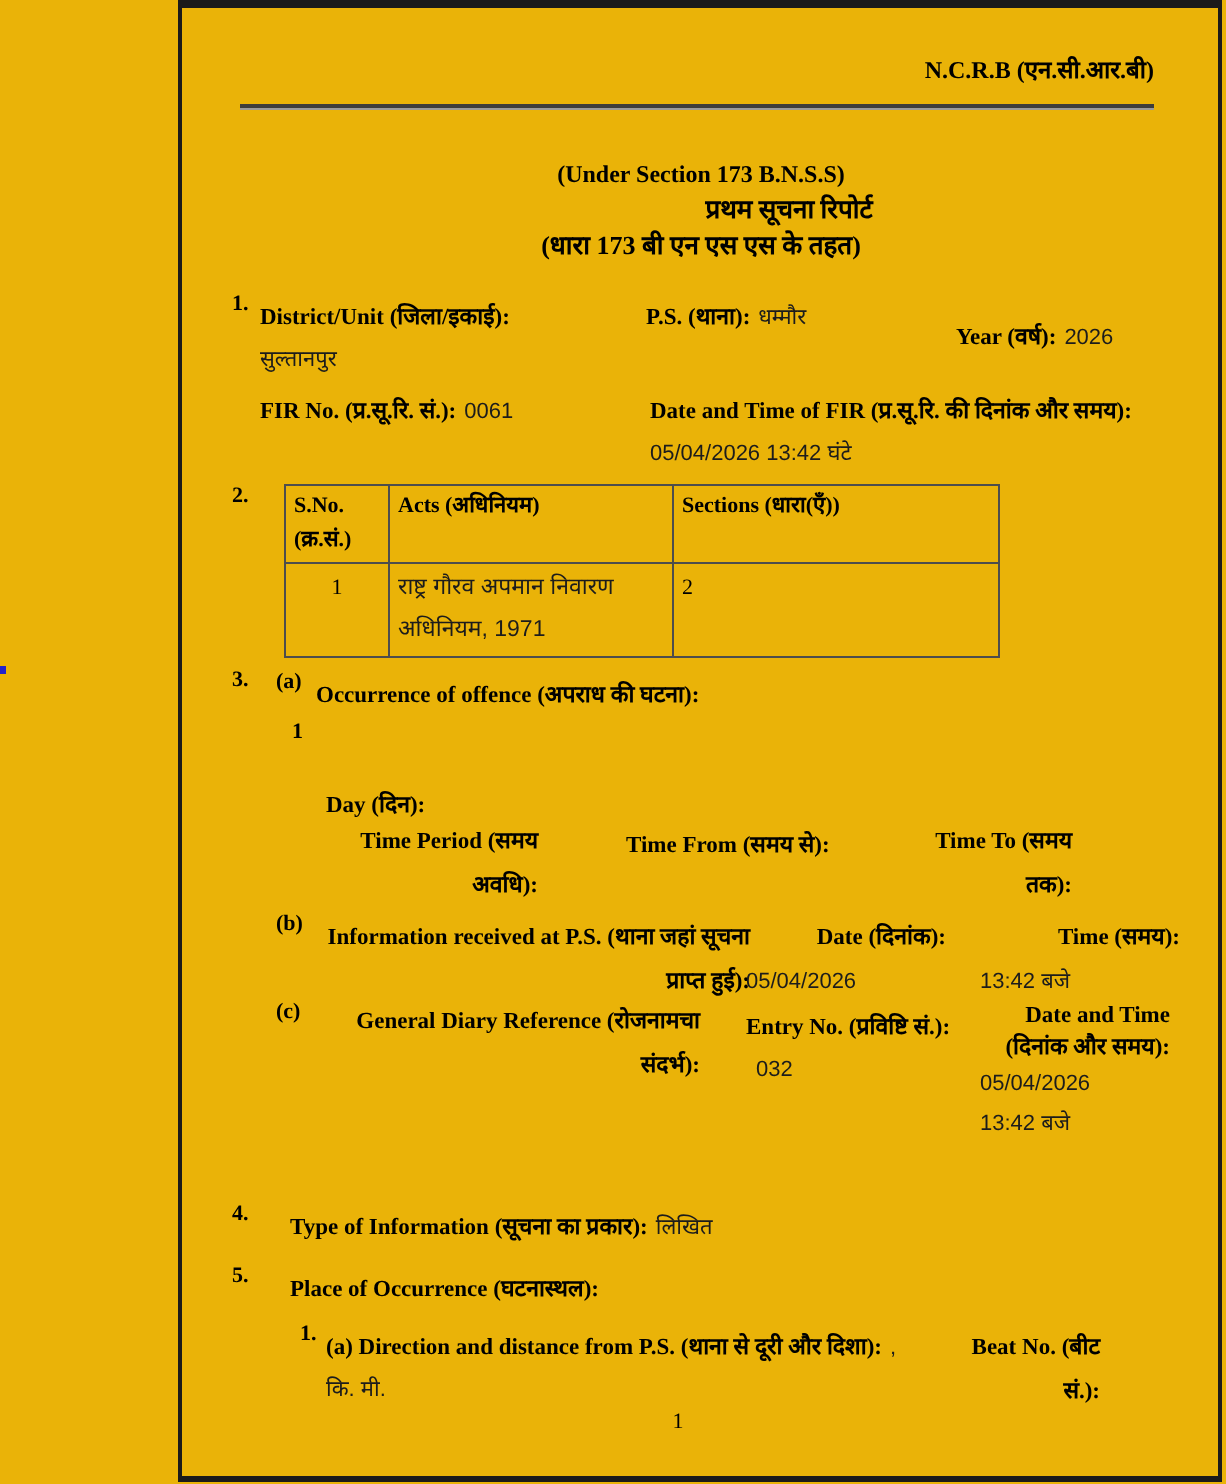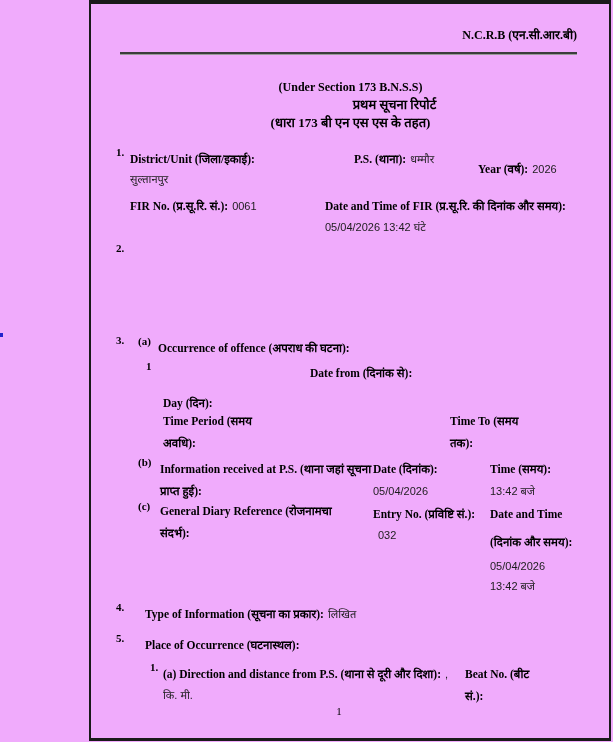--- a/index.html
+++ b/index.html
@@ -1,23 +1,23 @@
 <!DOCTYPE html>
 <html><head>
 <meta charset="utf-8">
 <title>FIR Document</title>
 <style>
   html,body{margin:0;padding:0;background:#ffffff;}
-  .canvas{position:relative;width:613px;height:742px;background:#f0abfc;overflow:hidden;
+  .canvas{position:relative;width:613px;height:742px;background:#eab308;overflow:hidden;
           font-family:"Liberation Serif",serif;color:#000;}
   .frame{position:absolute;left:89px;top:0;width:522px;height:741px;box-sizing:border-box;
          border:2px solid #1a1a1a;border-top-width:4px;border-bottom-width:3px;}
   .page{position:absolute;left:89px;top:0;width:523px;height:742px;}
   .abs{position:absolute;}
-  .lbl{font-family:"Liberation Serif",serif;font-weight:bold;font-size:11.5px;line-height:22px;color:#000;}
+  .lbl{font-family:"Liberation Serif",serif;font-weight:bold;font-size:11.5px;line-height:22px;color:#000;text-align:right;}
   .val{font-family:"Liberation Sans",sans-serif;font-weight:normal;font-size:11px;color:#1c1c1c;}
   .num{font-family:"Liberation Serif",serif;font-weight:bold;font-size:11px;color:#000;}
   .ncrb{font-weight:bold;font-size:12px;}
   .rule{height:2px;background:#3c3c3c;border-bottom:1px solid #9a9a9a;}
   .t-center{left:0;width:523px;text-align:center;}
   .t-main{font-weight:bold;font-size:13px;text-decoration:underline;letter-spacing:.2px;}
   .t-sub{font-weight:bold;font-size:12px;}
   .t-hi{font-weight:bold;font-size:13px;}
   table.acts{border-collapse:collapse;}
   table.acts td,table.acts th{border:1px solid #4d4d4d;padding:2px 4px;vertical-align:top;text-align:left;}
@@ -39,68 +39,84 @@
 
     <div class="abs ncrb" style="top:26px;right:35px;">N.C.R.B (एन.सी.आर.बी)</div>
     <div class="abs rule" style="left:31px;top:52px;width:457px;"></div>
     <div class="abs t-center t-sub" style="top:80px;">(Under Section 173 B.N.S.S)</div>
     <div class="abs t-center t-hi" style="top:95px;padding-left:44px;">प्रथम सूचना रिपोर्ट</div>
     <div class="abs t-center t-hi" style="top:113px;">(धारा 173 बी एन एस एस के तहत)</div>
 
     <div class="abs num" style="left:27px;top:146px;">1.</div>
     <div class="abs lbl" style="left:41px;top:148px;">District/Unit (जिला/इकाई):</div>
     <div class="abs val" style="left:41px;top:171px;">सुल्तानपुर</div>
-    <div class="abs" style="left:234px;top:148px;margin-left:31px;">
+    <div class="abs" style="left:234px;top:148px;">
       <span class="lbl">P.S. (थाना):</span>
       <span class="val">धम्मौर</span>
     </div>
     <div class="abs" style="left:389px;top:148px;margin-top:10px;">
       <span class="lbl">Year (वर्ष):</span>
       <span class="val">2026</span>
     </div>
     <div class="abs" style="left:41px;top:195px;">
       <span class="lbl">FIR No. (प्र.सू.रि. सं.):</span>
       <span class="val">0061</span>
     </div>
     <div class="abs" style="left:236px;top:195px;width:256px;">
       <span class="lbl">Date and Time of FIR (प्र.सू.रि. की दिनांक और समय):</span>
       <span class="val">05/04/2026 13:42 घंटे</span>
     </div>
 
     <div class="abs num" style="left:27px;top:242px;">2.</div>
+    <table class="acts abs" style="left:53px;top:242px;">
+      <thead>
+        <tr>
+          <th style="width:43px;height:34px;">S.No. (क्र.सं.)</th>
+          <th style="width:133px;">Acts (अधिनियम)</th>
+          <th style="width:154px;">Sections (धारा(एँ))</th>
+        </tr>
+      </thead>
+      <tbody>
+        <tr>
+          <td class="cell-center" style="height:42px;">1</td>
+          <td class="val" style="font-size:11.5px;">राष्ट्र गौरव अपमान निवारण अधिनियम, 1971</td>
+          <td>2</td>
+        </tr>
+      </tbody>
+    </table>
 
     <div class="abs num" style="left:27px;top:334px;">3.</div>
     <div class="abs num" style="left:49px;top:335px;">(a)</div>
     <div class="abs lbl" style="left:69px;top:337px;">Occurrence of offence (अपराध की घटना):</div>
 
     <div class="abs num" style="left:57px;top:360px;">1</div>
     <div class="abs lbl" style="left:74px;top:362px;margin-top:30px;">Day (दिन):</div>
-    <div class="abs lbl" style="left:221px;top:362px;">Date from (दिनांक से):</div>
     <div class="abs lbl" style="left:74px;top:410px;width:106px;">Time Period (समय अवधि):</div>
+    <div class="abs lbl" style="left:224px;top:412px;">Time From (समय से):</div>
     <div class="abs lbl" style="left:361px;top:410px;width:86px;">Time To (समय तक):</div>
 
     <div class="abs num" style="left:49px;top:456px;">(b)</div>
     <div class="abs lbl" style="left:71px;top:458px;width:215px;">Information received at P.S. (थाना जहां सूचना प्राप्त हुई):</div>
     <div class="abs" style="left:284px;top:458px;width:100px;">
       <div class="lbl">Date (दिनांक):</div>
       <div class="val" style="line-height:22px;">05/04/2026</div>
     </div>
     <div class="abs" style="left:401px;top:458px;width:100px;">
       <div class="lbl">Time (समय):</div>
       <div class="val" style="line-height:22px;">13:42 बजे</div>
     </div>
 
     <div class="abs num" style="left:49px;top:500px;">(c)</div>
     <div class="abs lbl" style="left:71px;top:500px;width:190px;">General Diary Reference (रोजनामचा संदर्भ):</div>
     <div class="abs" style="left:284px;top:503px;width:112px;">
       <span class="lbl">Entry No. (प्रविष्टि सं.):</span>
       <span class="val" style="margin-left:5px;">032</span>
     </div>
     <div class="abs" style="left:401px;top:500px;width:95px;">
-      <div class="lbl" style="line-height:28px;">Date and Time (दिनांक और समय):</div>
+      <div class="lbl" style="line-height:16px;">Date and Time (दिनांक और समय):</div>
       <div class="val" style="line-height:20px;">05/04/2026</div>
       <div class="val" style="line-height:20px;">13:42 बजे</div>
     </div>
 
     <div class="abs num" style="left:27px;top:601px;">4.</div>
     <div class="abs" style="left:56px;top:603px;">
       <span class="lbl">Type of Information (सूचना का प्रकार):</span>
       <span class="val">लिखित</span>
     </div>
 

